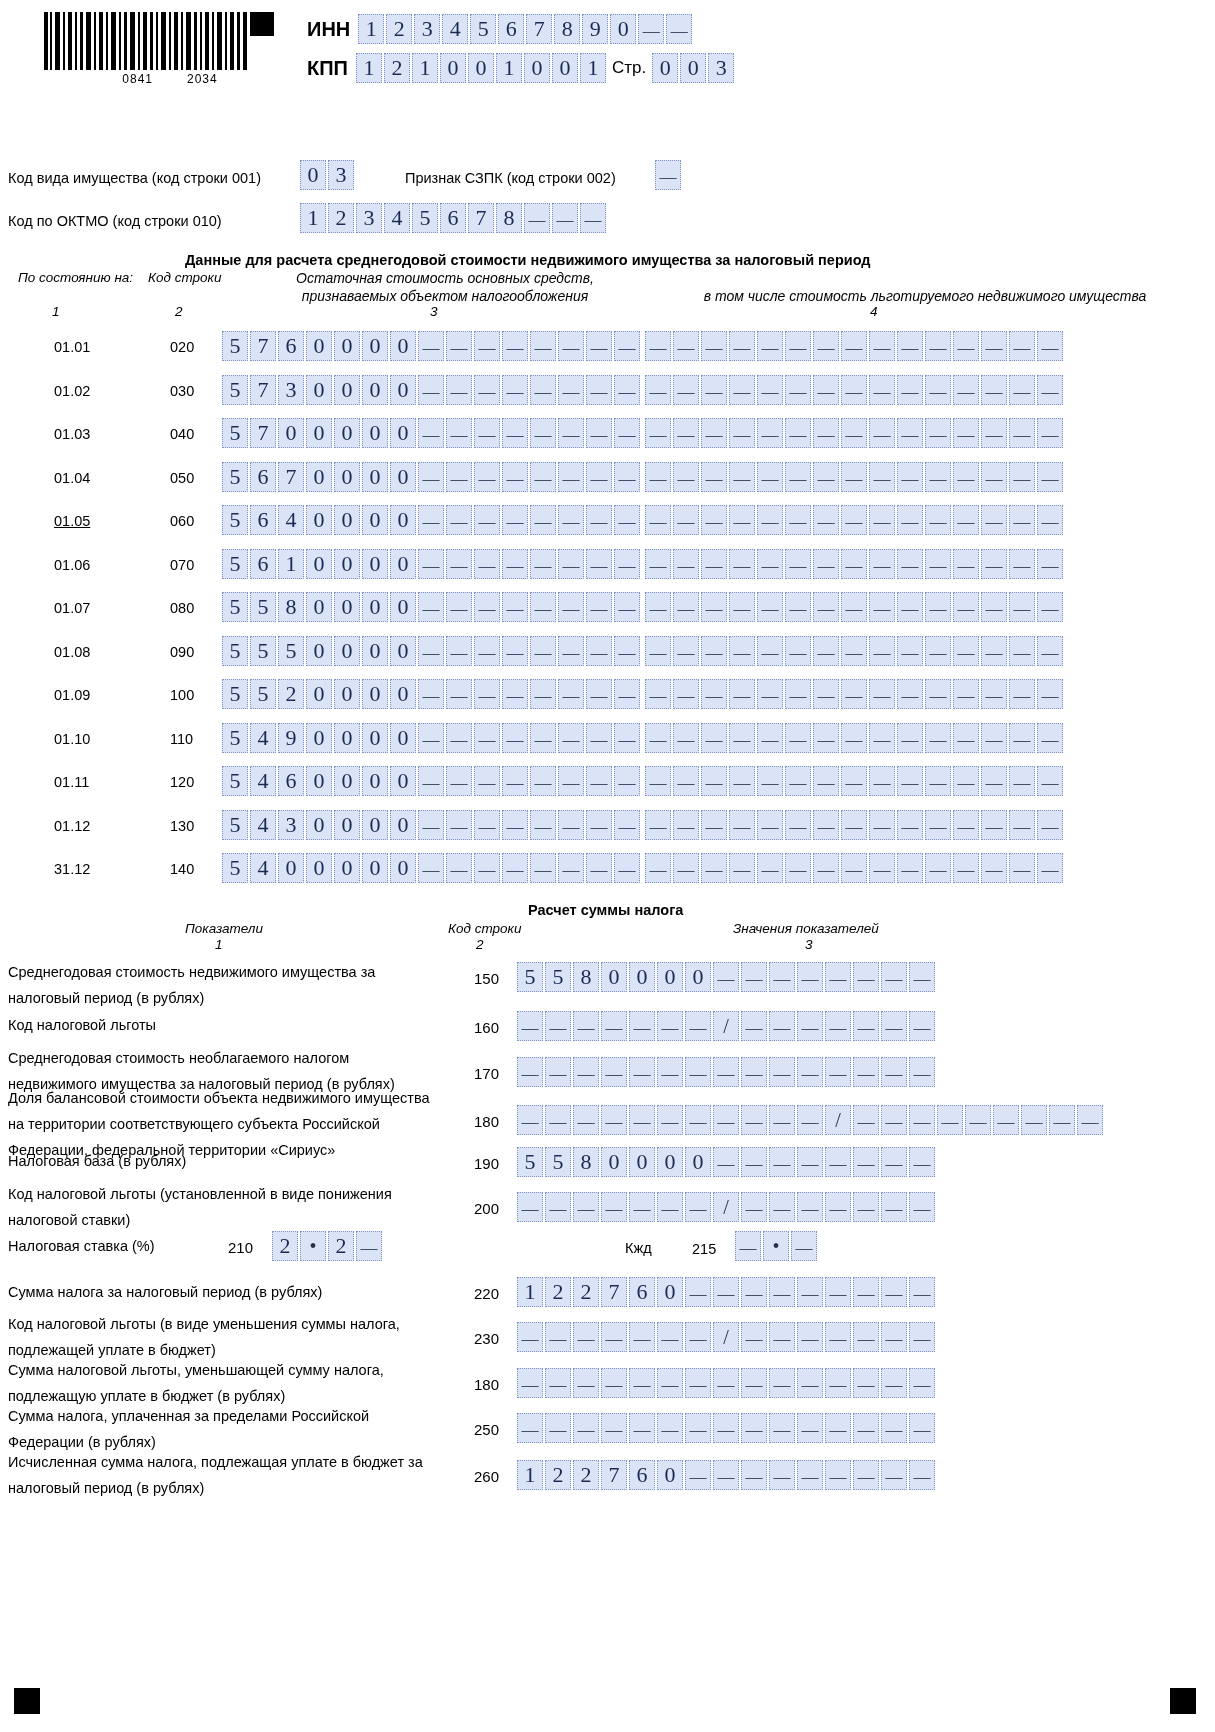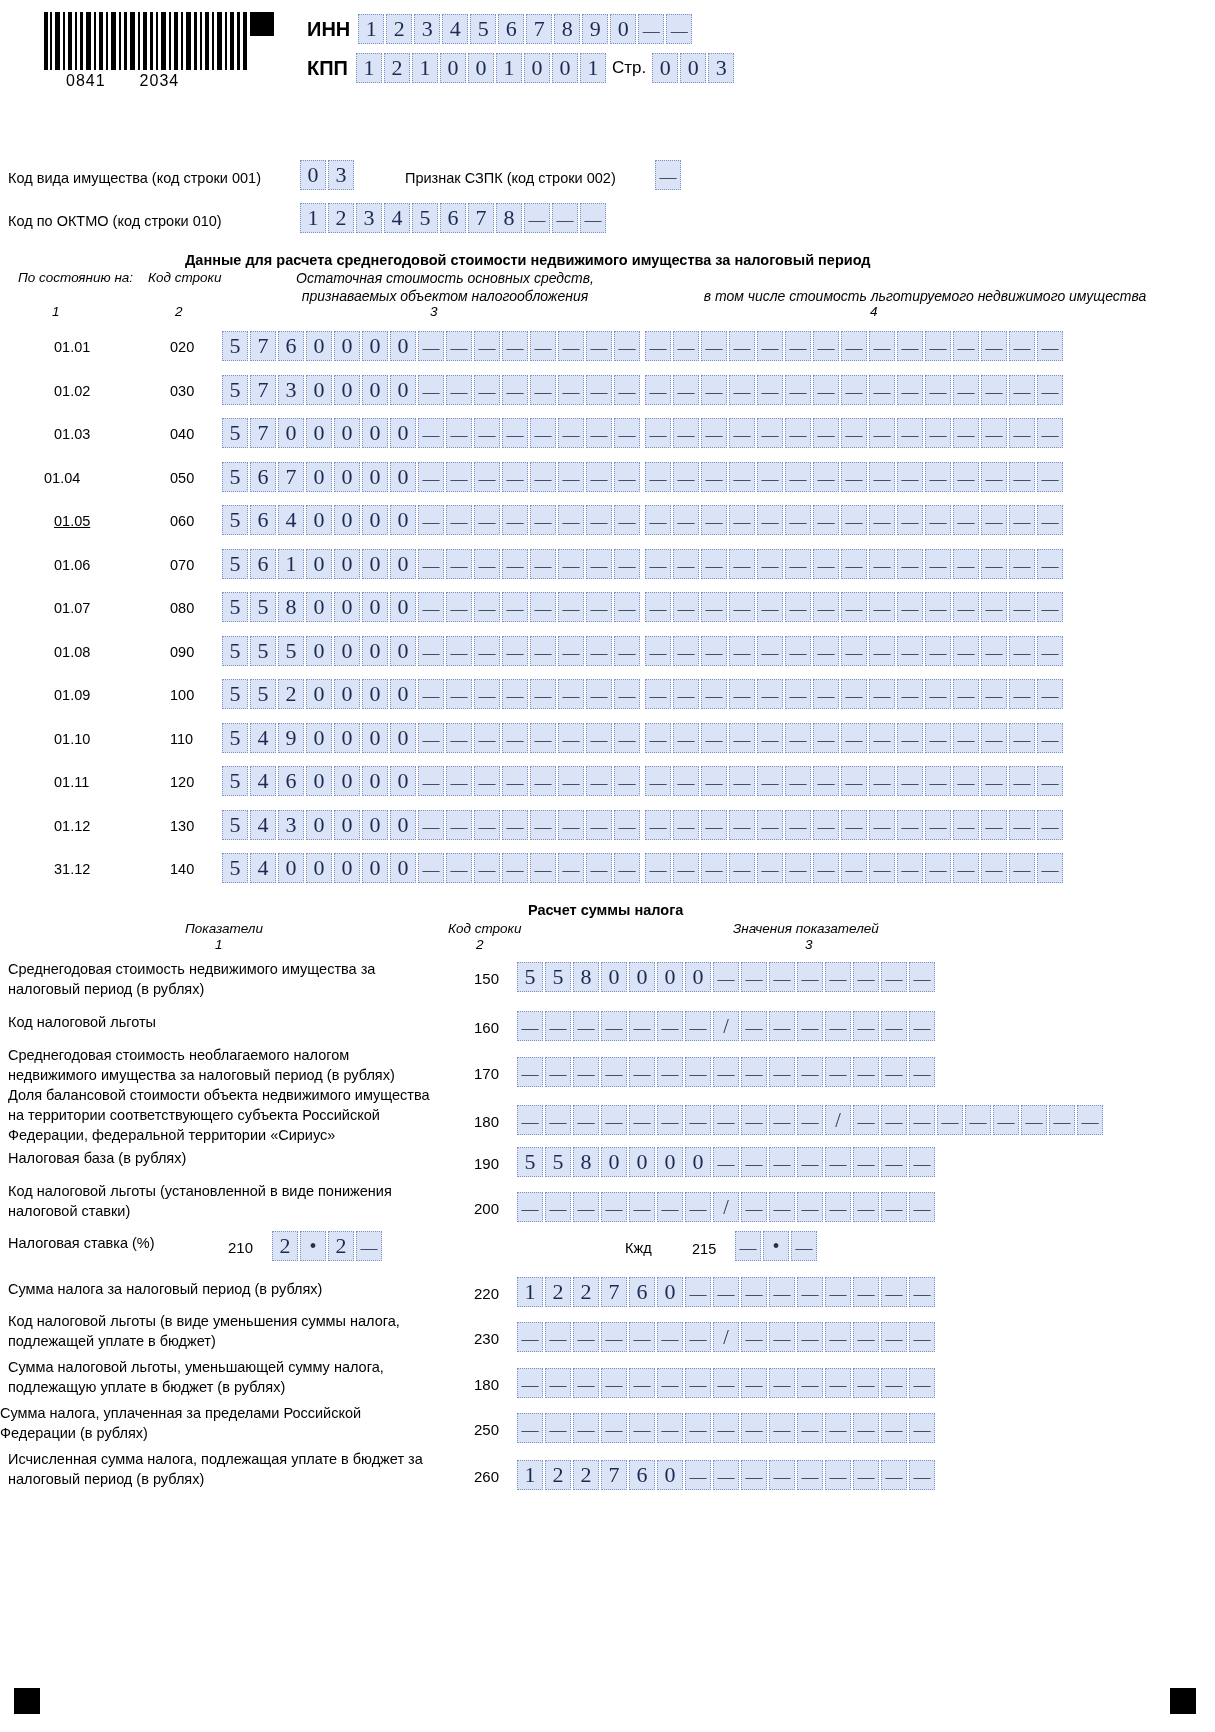--- a/index.html
+++ b/index.html
@@ -29,24 +29,25 @@
     width: 230px;
   }
   .barcode {
     height: 58px;
     width: 205px;
     display: block;
   }
   .barcode-nums {
     display: flex;
     gap: 34px;
-    font-size: 16px;
+    font-size: 12px;
     letter-spacing: 1px;
     margin-top: 2px;
     padding-left: 22px;
+    justify-content: center;
   }
   .corner-mark {
     position: absolute;
     background: #000;
   }
   .cm-tr { left: 250px; top: 12px; width: 24px; height: 24px; }
   .cm-bl { left: 14px; top: 1688px; width: 26px; height: 26px; }
   .cm-br { left: 1170px; top: 1688px; width: 26px; height: 26px; }
 
   
@@ -116,21 +117,21 @@
   .row-code {
     position: absolute;
     font-size: 14.5px;
   }
 
   .cells-abs { position: absolute; }
 
   .calc-label {
     position: absolute;
     font-size: 14.5px;
-    line-height: 20px;
+    line-height: 26px;
   }
   .calc-code {
     position: absolute;
     font-size: 15px;
   }
   .watermark {
     position: absolute;
     left: 400px;
     top: 690px;
     font-size: 110px;
@@ -374,21 +375,21 @@
         <span class="cell dash"></span>
         <span class="cell dash"></span>
         <span class="cell dash"></span>
         <span class="cell dash"></span>
         <span class="cell dash"></span>
         <span class="cell dash"></span>
         <span class="cell dash"></span>
         <span class="cell dash"></span>
         <span class="cell dash"></span>
       </div>
-      <div class="row-date" style="left: 44px; top: 469.5px; text-align: center;">01.04</div>
+      <div class="row-date" style="left: 54px; top: 469.5px; text-align: center;">01.04</div>
       <div class="row-code" style="left: 170px; top: 469.5px;">050</div>
       <div class="cells cells-abs" style="left: 222px; top: 461.5px;">
         <span class="cell">5</span>
         <span class="cell">6</span>
         <span class="cell">7</span>
         <span class="cell">0</span>
         <span class="cell">0</span>
         <span class="cell">0</span>
         <span class="cell">0</span>
         <span class="cell dash"></span>
@@ -931,21 +932,21 @@
         <span class="cell dash"></span>
         <span class="cell dash"></span>
         <span class="cell dash"></span>
         <span class="cell dash"></span>
         <span class="cell dash"></span>
         <span class="cell dash"></span>
         <span class="cell dash"></span>
         <span class="cell dash"></span>
         <span class="cell dash"></span>
       </div>
-      <div class="calc-label" style="left: 0; top: 1403px; width: 430px;">Сумма налога, уплаченная за пределами Российской Федерации (в рублях)</div>
+      <div class="calc-label" style="left: 8px; top: 1403px; width: 430px;">Сумма налога, уплаченная за пределами Российской Федерации (в рублях)</div>
       <div class="calc-code" style="left: 474px; top: 1421px;">250</div>
       <div class="cells cells-abs" style="left: 517px; top: 1413px;">
         <span class="cell dash"></span>
         <span class="cell dash"></span>
         <span class="cell dash"></span>
         <span class="cell dash"></span>
         <span class="cell dash"></span>
         <span class="cell dash"></span>
         <span class="cell dash"></span>
         <span class="cell dash"></span>

